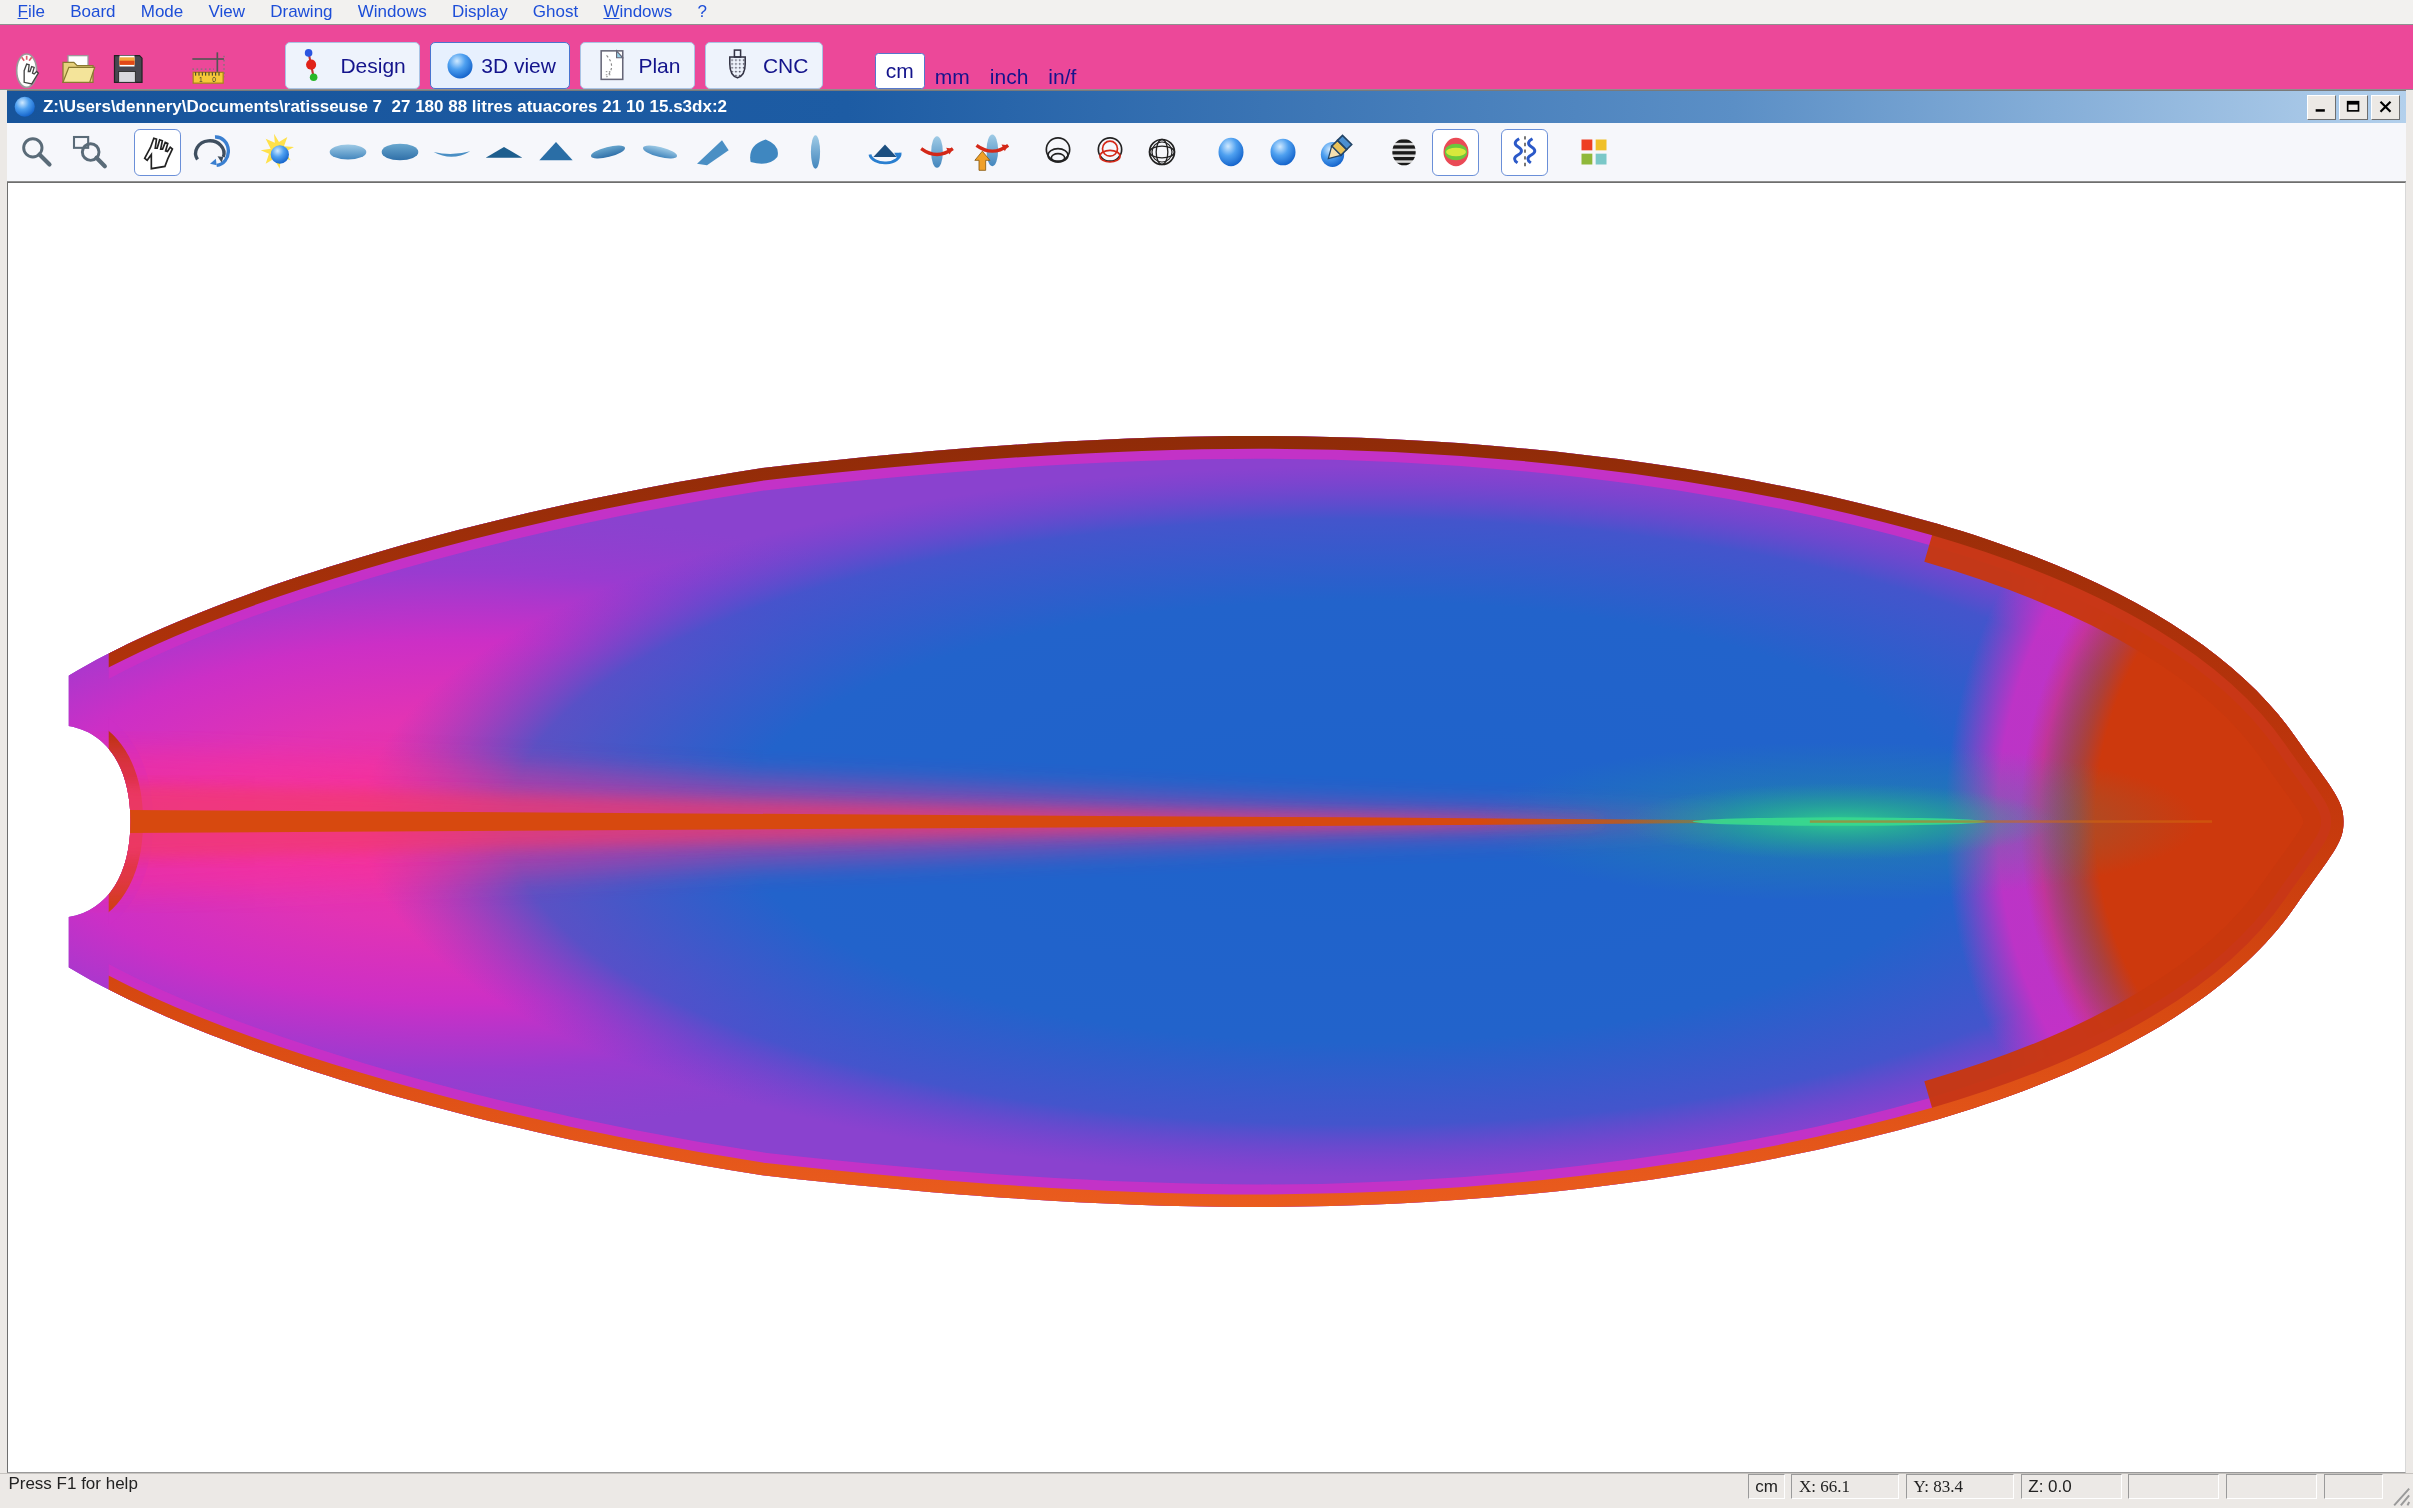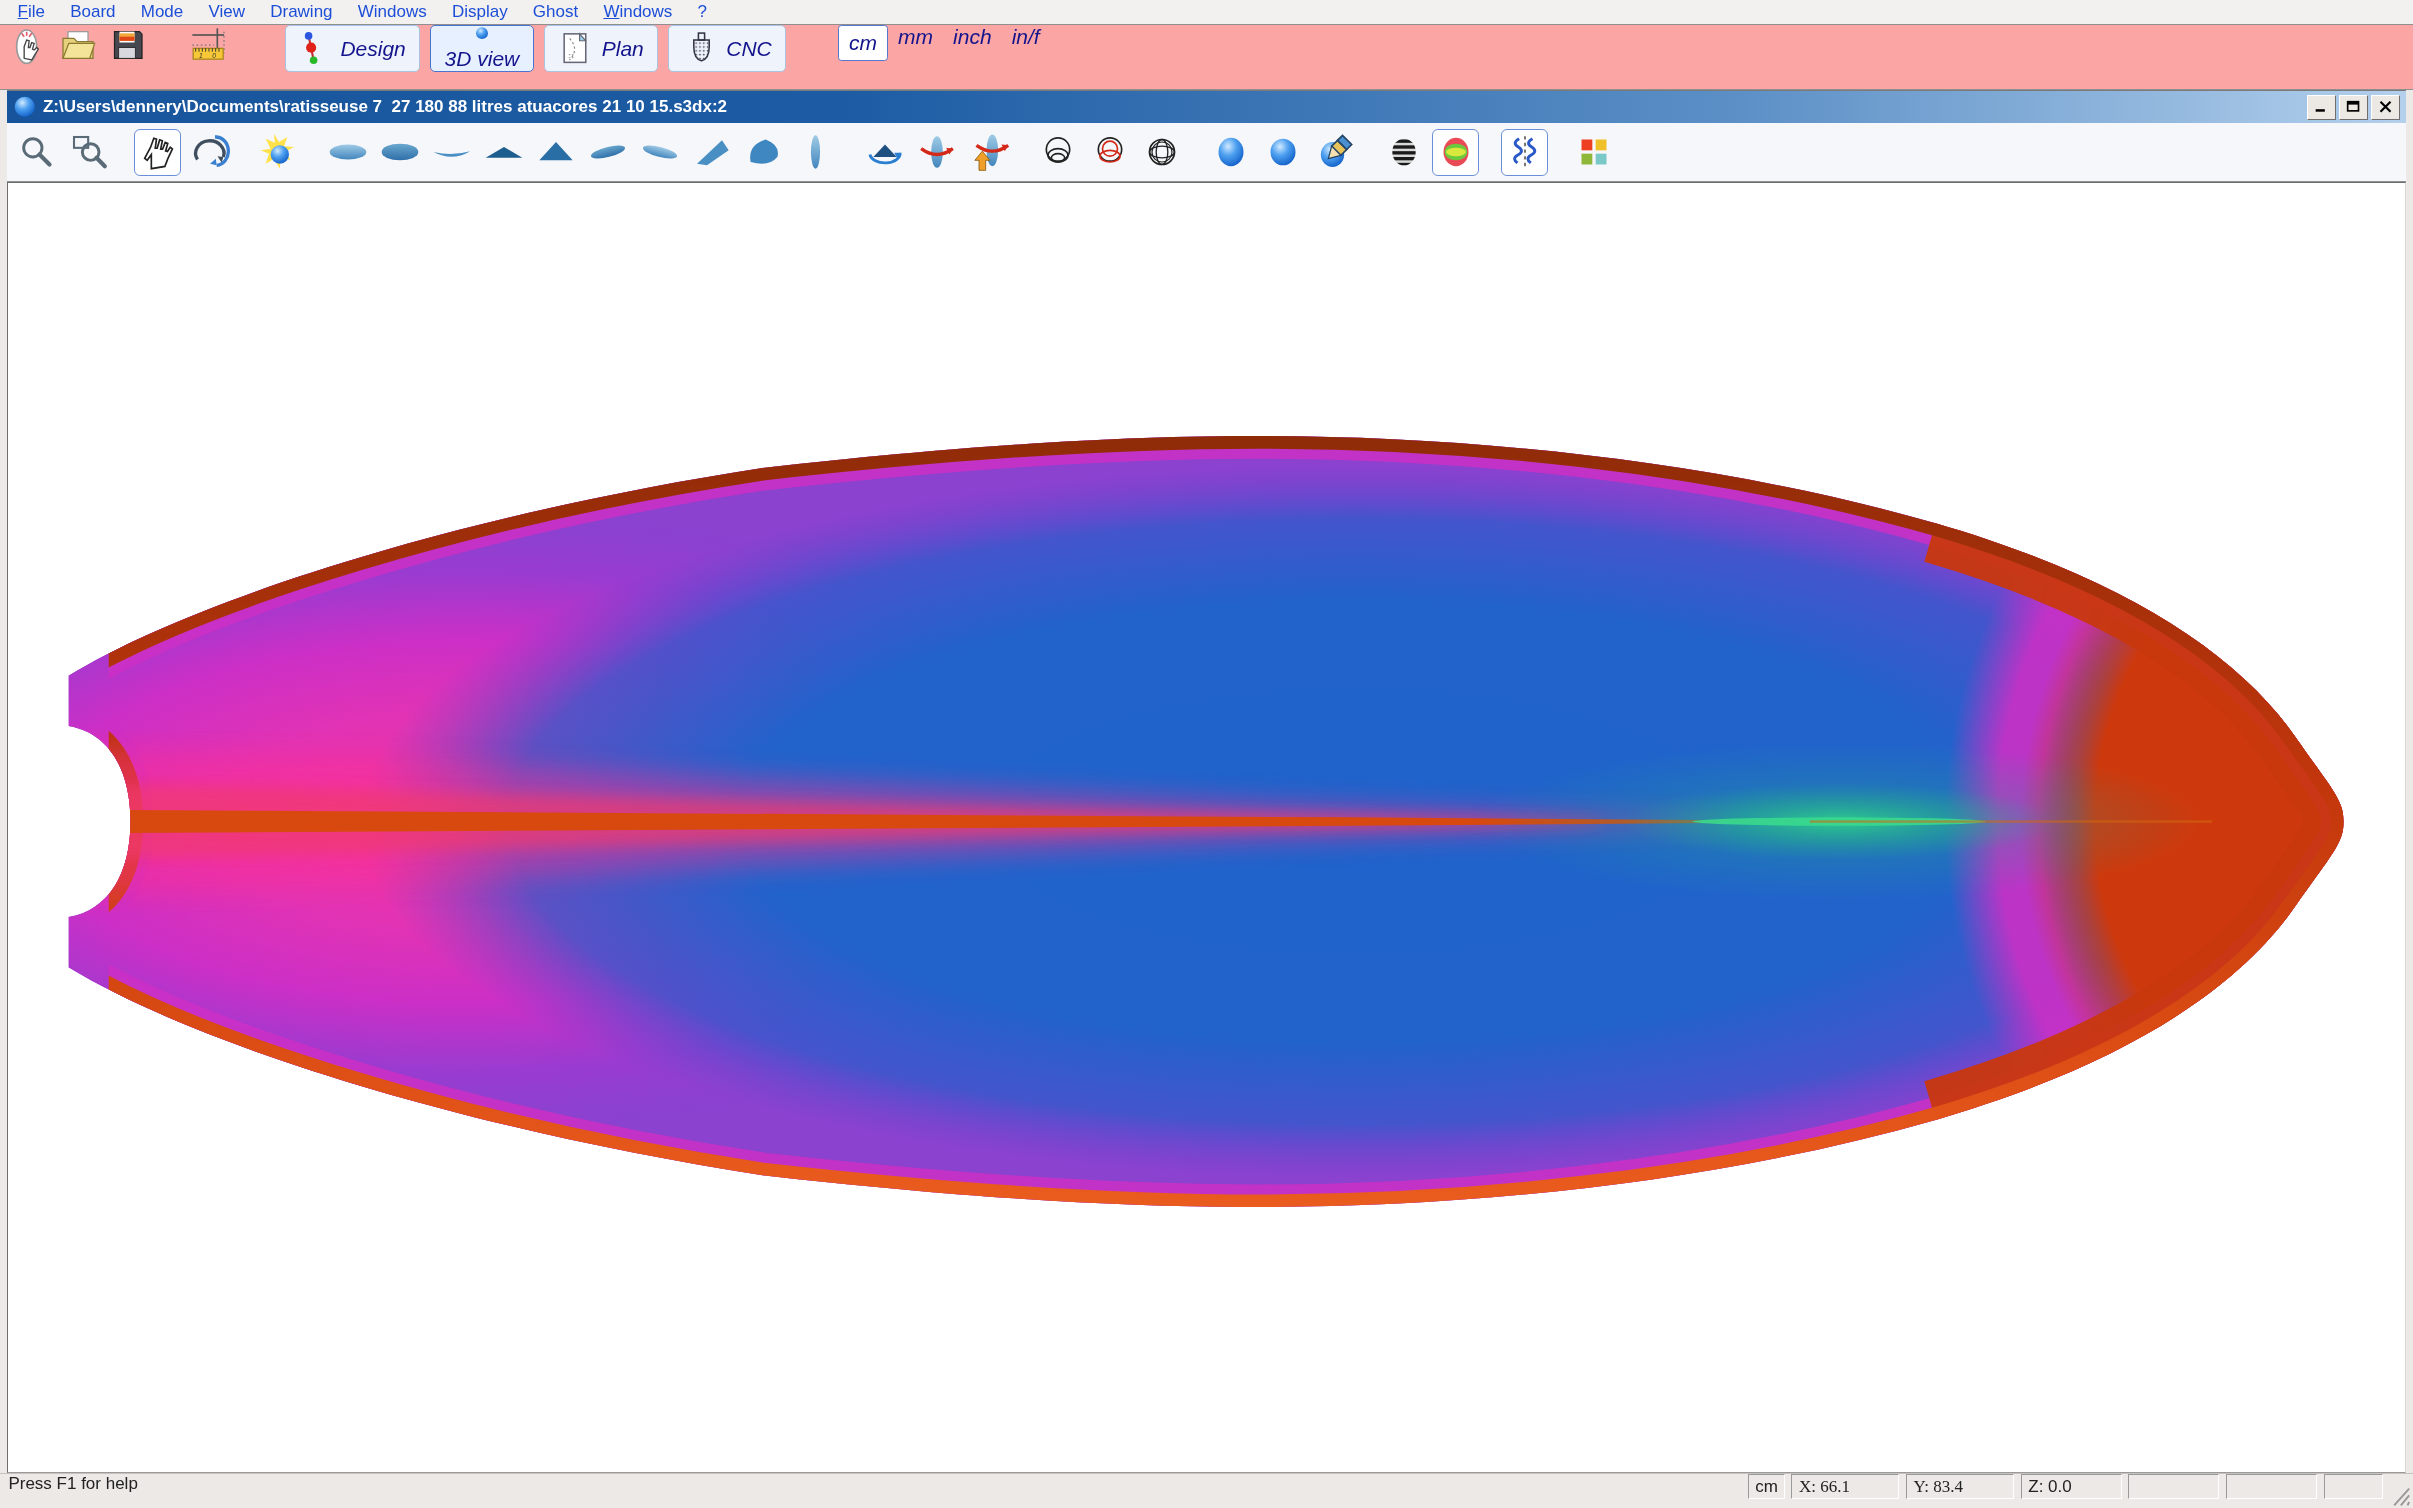--- a/index.html
+++ b/index.html
@@ -8,30 +8,30 @@
   .app { position:relative; width:2413px; height:1508px; background:#ece9e6; }
 
   
   .menubar { height:25px; background:#f2f1ef; display:flex; align-items:center;
              padding-left:5px; border-bottom:0.8px solid #8f8f8f; }
   .menu-item { display:inline-block; padding:0 12.6px; font-size:17px; color:#1d4ed8;
                line-height:23.5px; cursor:default; }
   .u-first::first-letter { text-decoration:underline; }
 
   
-  .toolbar1 { height:65px; background:#fca5a5; border-bottom:0.8px solid #8f8f8f;
-              display:flex; align-items:flex-start;font-style:italic; }
+  .toolbar1 { height:65px; background:#ec4899; border-bottom:0.8px solid #8f8f8f;
+              display:flex; align-items:flex-end; }
   .t1icon { width:40px; height:40px; margin:0 4.2px; display:flex; align-items:center;
             justify-content:center; }
   .t1icon:first-child { margin-left:10px; }
   .gap20 { width:17px; } .gap40 { width:34px; } .gap56 { width:47px; }
   .big-btn { display:flex; align-items:center; gap:6.7px; height:47px; padding:0 13.4px;
              margin:0 5px; background:#eef3fc; border:0.8px solid #a9c3e4; border-radius:5px;
              font-size:21px; color:#14148c; }
-  .big-btn.sel { border:1.7px solid #4a74cf; background:#e7f0fe;flex-direction:column; }
+  .big-btn.sel { border:1.7px solid #4a74cf; background:#e7f0fe; }
   .unit { font-size:21px; color:#14148c; padding:0 10px; }
   .unit.sel { background:#ffffff; border:1.7px solid #5577cc; border-radius:3.4px;
               padding:5px 10px; }
 
   
   .mdi { margin:0 6.7px; border-top:1.7px solid #7a7a7a; }
   .titlebar { height:32px; display:flex; align-items:center; padding:0 6.7px;
               background:linear-gradient(90deg,#17549b 0%,#1d5ca4 35%,#5b8fc6 72%,#b3d0ec 100%); }
   .title-text { color:#ffffff; font-size:17px; font-weight:600; margin-left:6px;
                 white-space:pre; flex:1; }

